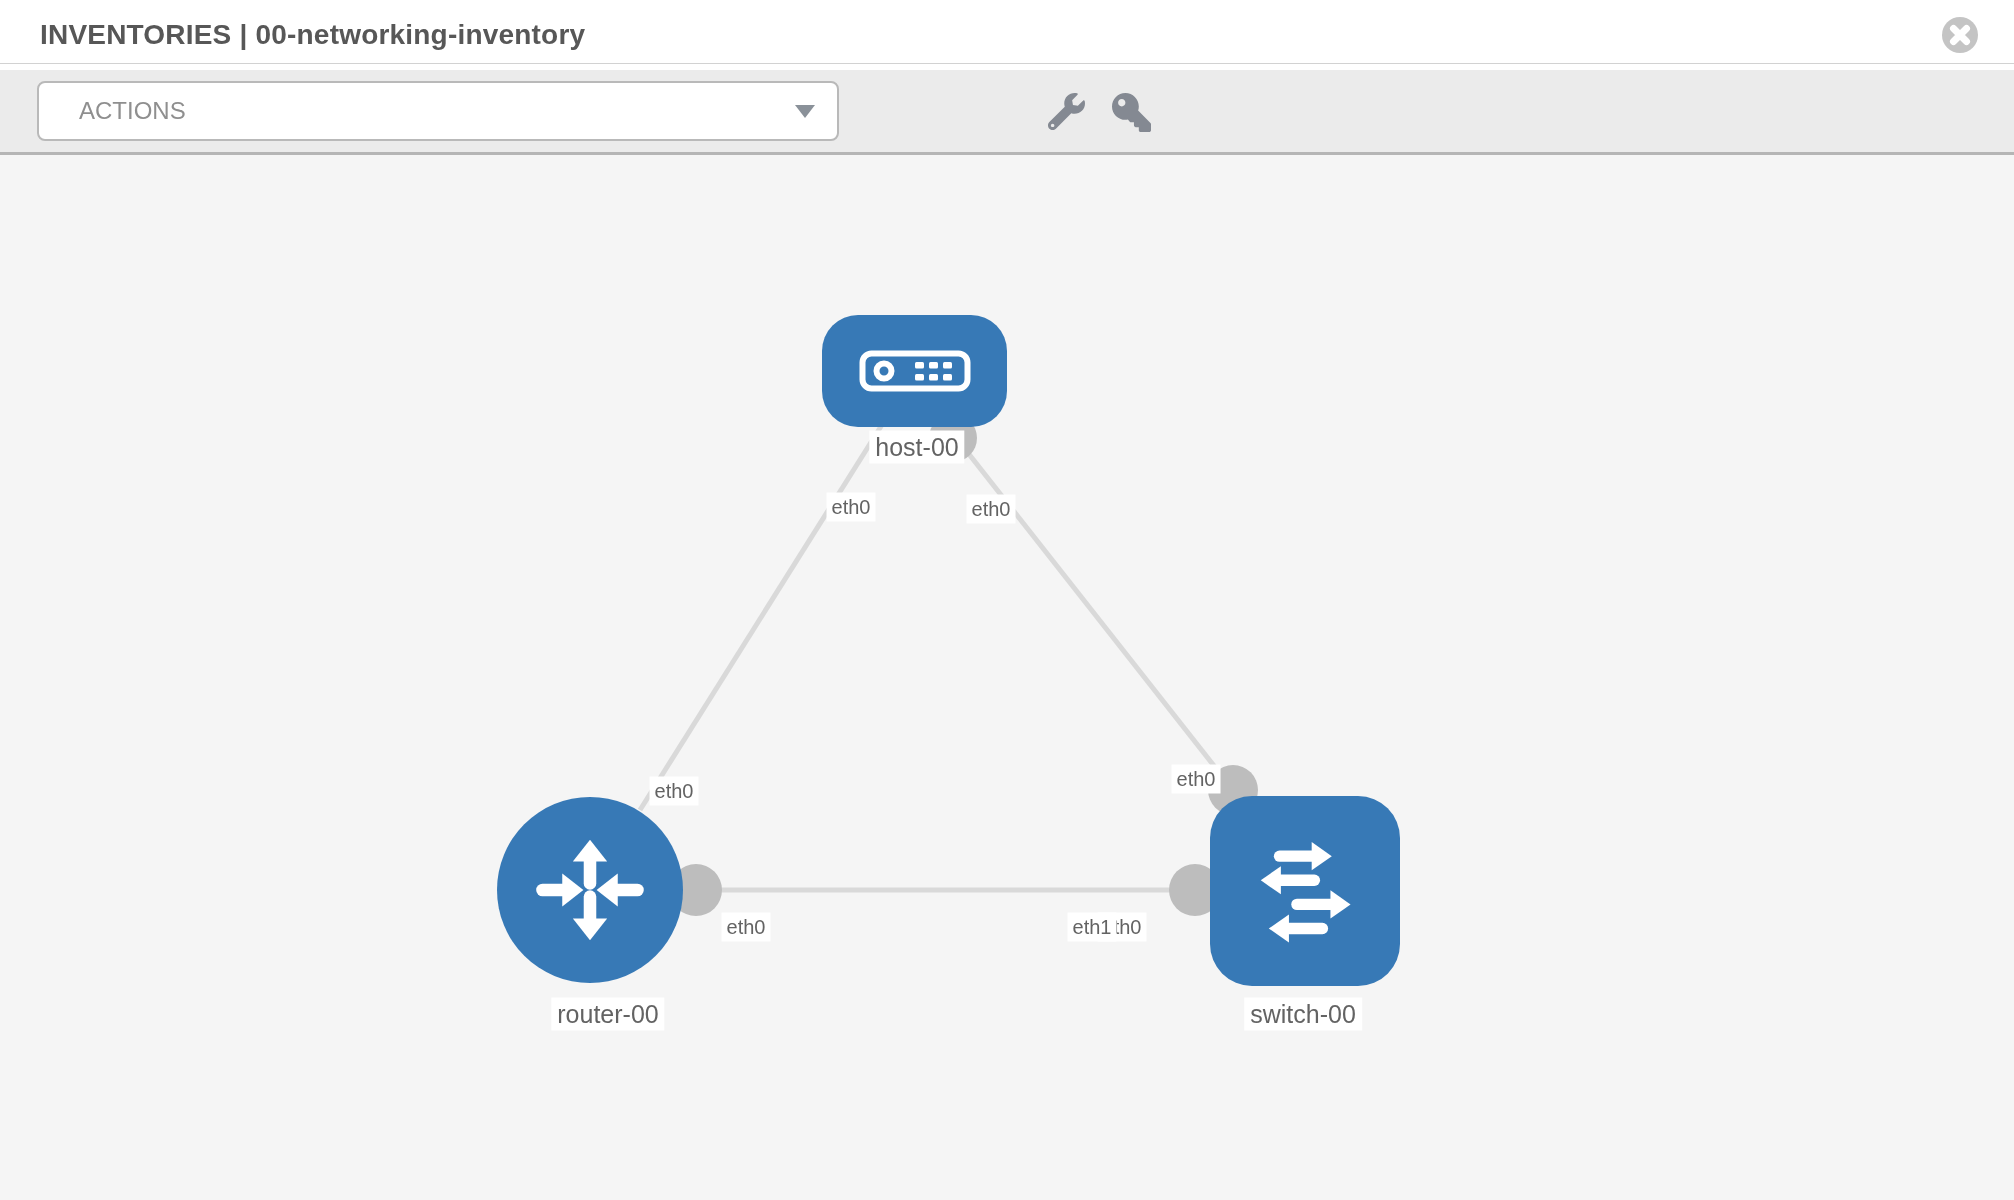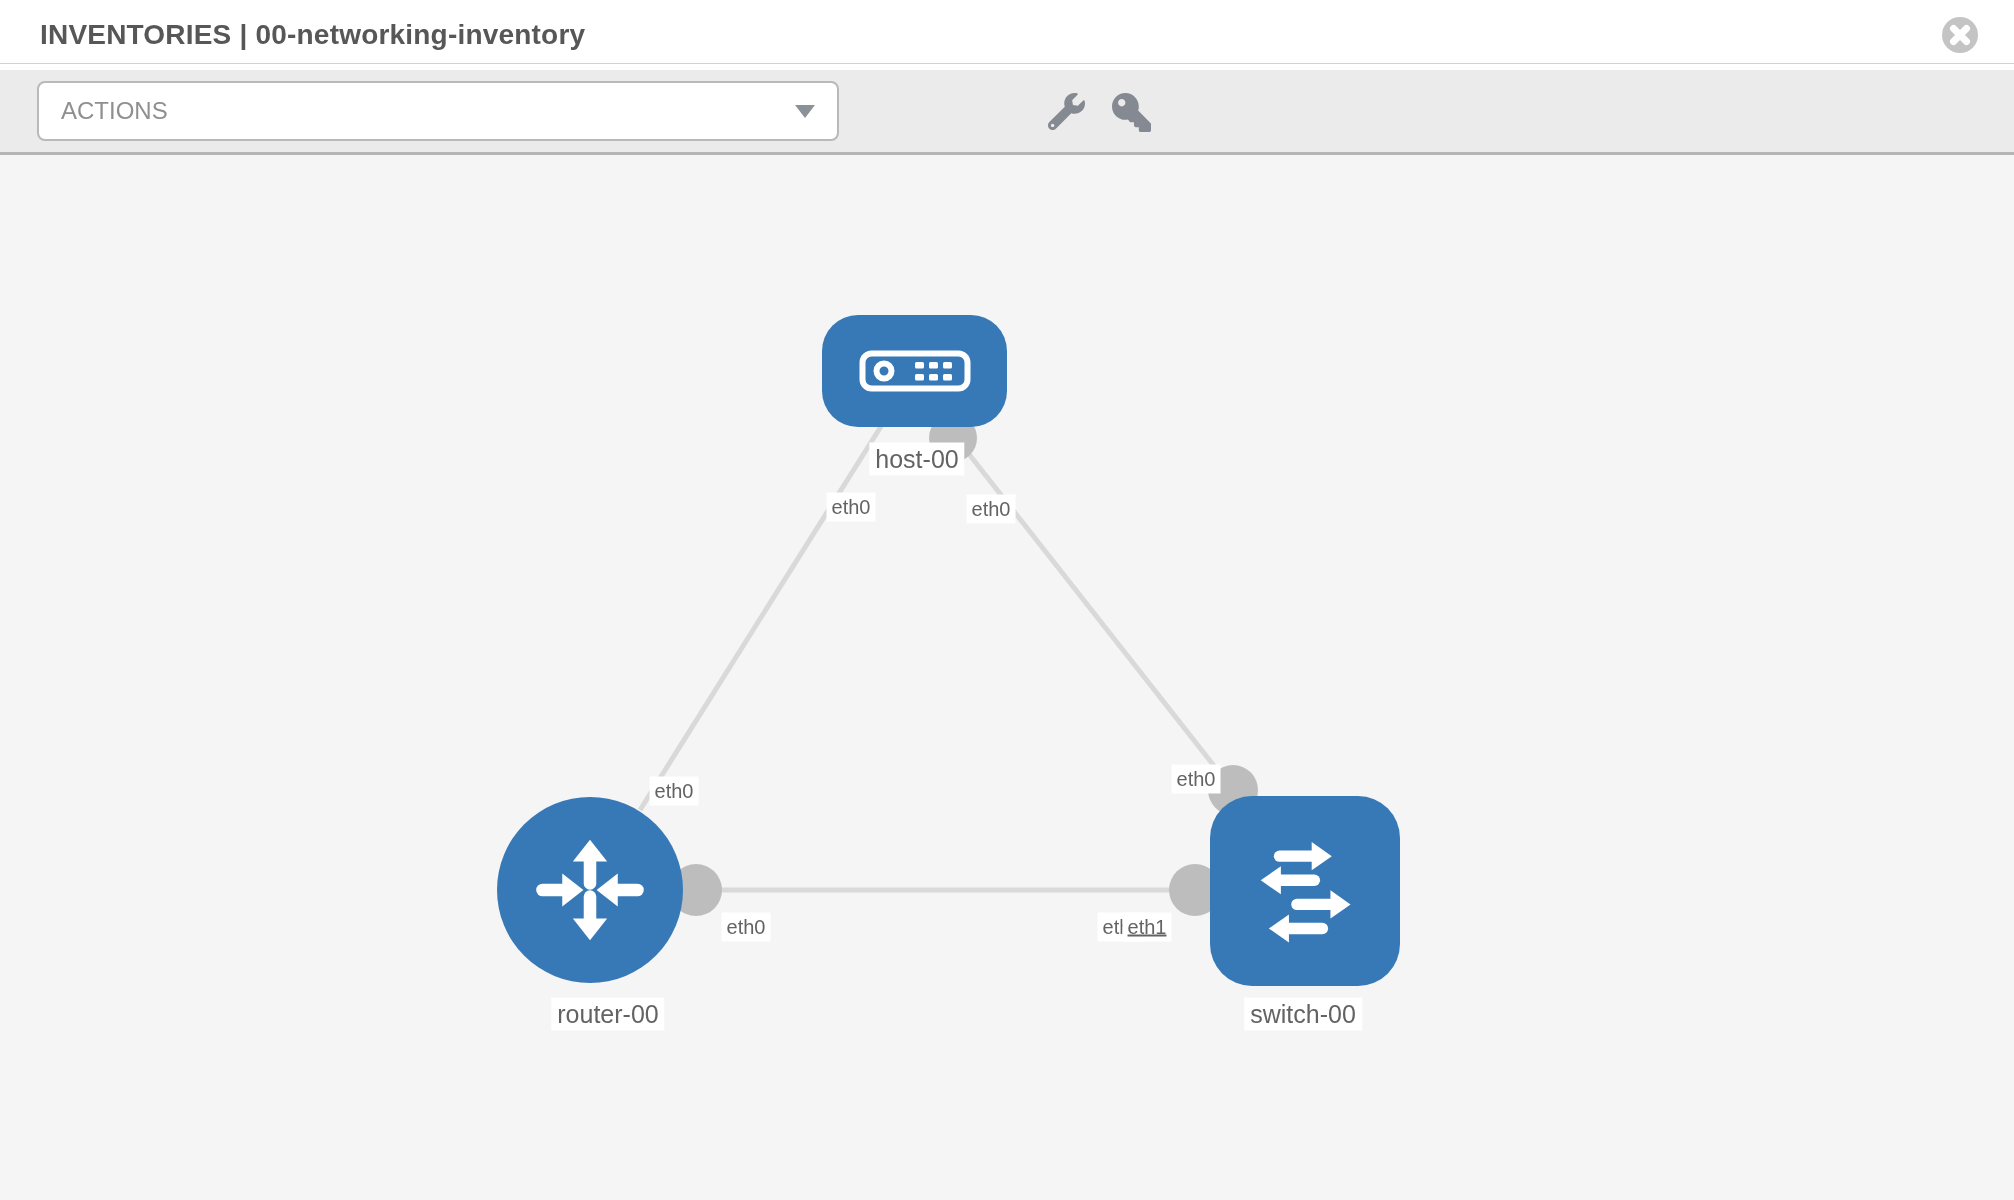--- a/index.html
+++ b/index.html
@@ -11,21 +11,21 @@
   #header { position:absolute; left:0; top:0; width:2014px; height:64px;
             background:#ffffff; border-bottom:1px solid #d2d2d2; }
   #page-title { position:absolute; left:40px; top:0; line-height:70px;
                 font-size:28px; font-weight:bold; color:#575757; letter-spacing:.2px; }
   #close-btn { position:absolute; left:1942px; top:17px; width:36px; height:36px; cursor:pointer; }
 
   
   #toolbar { position:absolute; left:0; top:70px; width:2014px; height:85px;
              background:#ebebeb; border-bottom:3px solid #b5b5b5; }
   .combo { position:absolute; top:11px; height:60px; background:#fff;
-           border:2px solid #b9b9b9; border-radius:8px; cursor:pointer; }
+           border:2px solid #b9b9b9; border-radius:8px; cursor:pointer;padding-left:18px; }
   .combo .combo-text { display:block; padding-left:22px; line-height:56px;
            font-size:24px; color:#8f8f8f; }
   .caret { position:absolute; right:22px; top:50%; margin-top:-6px; width:0; height:0;
            border-left:10px solid transparent; border-right:10px solid transparent;
            border-top:13px solid #8a9199; }
   #actions-combo { left:37px; width:802px; }
   #search-combo  { left:1183px; width:792px; }
   .tool-icon { position:absolute; top:23px; cursor:pointer; }
   #wrench-icon { left:1048px; }
   #key-icon    { left:1112px; }
@@ -133,26 +133,26 @@
         </g>
         <g fill="#ffffff">
           <polygon points="70,24 55,13.5 55,34.5"></polygon>
           <polygon points="17,42 32,31.5 32,52.5"></polygon>
           <polygon points="84,60 69,49.5 69,70.5"></polygon>
           <polygon points="23,78 38,67.5 38,88.5"></polygon>
         </g>
       </svg>
     </div>
 
-    <div class="node-label" style="left:917px; top:304px;">host-00</div>
+    <div class="node-label" style="left:917px; top:292px;">host-00</div>
     <div class="node-label" style="left:608px; top:859px;">router-00</div>
     <div class="node-label" style="left:1303px; top:859px;">switch-00</div>
 
     <div class="chip" style="left:851px;  top:312px;">eth0</div>
     <div class="chip" style="left:991px;  top:314px;">eth0</div>
     <div class="chip" style="left:674px;  top:596px;">eth0</div>
     <div class="chip" style="left:1196px; top:584px;">eth0</div>
     <div class="chip" style="left:746px;  top:732px;">eth0</div>
     <div class="chip" style="left:1122px; top:732px;">eth0</div>
-    <div class="chip over" style="left:1147px; top:732px;text-decoration:underline;">eth1</div>
+    <div class="chip over" style="left:1092px; top:732px;">eth1</div>
 
   </div>
 </div>
 
 </body></html>

